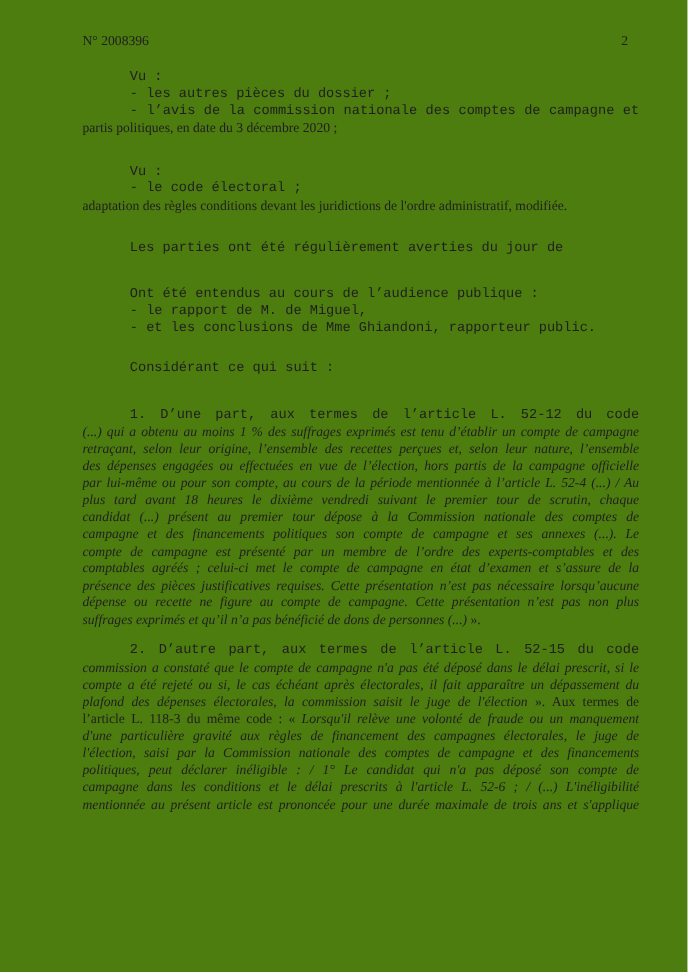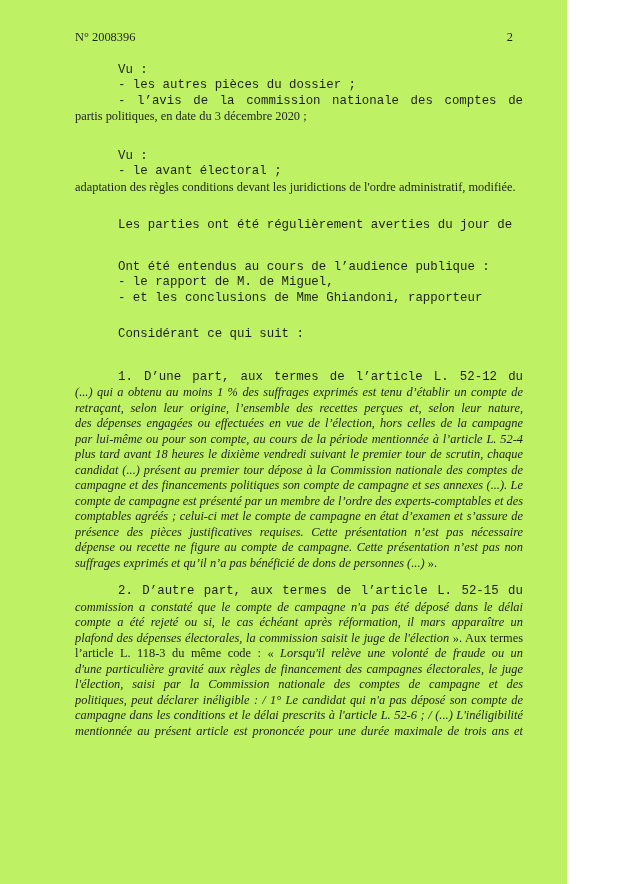--- a/index.html
+++ b/index.html
@@ -1,20 +1,20 @@
 <!DOCTYPE html>
 <html><head>
 <meta charset="utf-8">
 <style>
   html, body { margin: 0; padding: 0; background: #ffffff; }
   .page {
     position: relative;
-    width: 567px;
+    width: 625px;
     height: 884px;
-    background: #bef264;
+    background: #4d7c0f;
     color: #1f1f1f;
     font-family: "Liberation Serif", "DejaVu Serif", serif;
     font-size: 12.4px;
     overflow: hidden;
   }
   .inner { padding: 30px 44px 0 75px; }
   .header {
     display: flex;
     justify-content: space-between;
     align-items: baseline;
@@ -53,53 +53,53 @@
     </div>
     <div id="doc-body" data-name="document-body">
         <div class="block" data-name="visa-block-1">
           <div class="line ind" data-name="text-line"><span class="rm" data-name="text-run">Vu :</span></div>
           <div class="line ind" data-name="text-line"><span class="rm" data-name="text-run">- les autres pièces du dossier ;</span></div>
           <div class="line j ind" data-name="text-line"><span class="rm" data-name="text-run">- l’avis de la commission nationale des comptes de campagne et du financement des</span></div>
           <div class="line" data-name="text-line"><span class="rm" data-name="text-run">partis politiques, en date du 3 décembre 2020 ;</span></div>
         </div>
         <div class="block" data-name="visa-block-2">
           <div class="line ind" data-name="text-line"><span class="rm" data-name="text-run">Vu :</span></div>
-          <div class="line ind" data-name="text-line"><span class="rm" data-name="text-run">- le avant électoral ;</span></div>
+          <div class="line ind" data-name="text-line"><span class="rm" data-name="text-run">- le code électoral ;</span></div>
           <div class="line" data-name="text-line"><span class="rm" data-name="text-run">adaptation des règles conditions devant les juridictions de l'ordre administratif, modifiée.</span></div>
         </div>
         <div class="block" data-name="parties-notice">
           <div class="line ind" data-name="text-line"><span class="rm" data-name="text-run">Les parties ont été régulièrement averties du jour de l’audience.</span></div>
         </div>
         <div class="block" data-name="audience-block">
           <div class="line ind" data-name="text-line"><span class="rm" data-name="text-run">Ont été entendus au cours de l’audience publique :</span></div>
           <div class="line ind" data-name="text-line"><span class="rm" data-name="text-run">- le rapport de M. de Miguel,</span></div>
           <div class="line ind" data-name="text-line"><span class="rm" data-name="text-run">- et les conclusions de Mme Ghiandoni, rapporteur public.</span></div>
         </div>
         <div class="block" data-name="considerant-heading">
           <div class="line ind" data-name="text-line"><span class="rm" data-name="text-run">Considérant ce qui suit :</span></div>
         </div>
         <div class="block" data-name="paragraph-1">
           <div class="line j ind" data-name="text-line"><span class="rm" data-name="text-run">1. D’une part, aux termes de l’article L. 52-12 du code électoral : « </span><span class="it" data-name="italic-text-run">Chaque candidat</span></div>
           <div class="line j" data-name="text-line"><span class="it" data-name="italic-text-run">(...) qui a obtenu au moins 1 % des suffrages exprimés est tenu d’établir un compte de campagne</span></div>
           <div class="line j" data-name="text-line"><span class="it" data-name="italic-text-run">retraçant, selon leur origine, l’ensemble des recettes perçues et, selon leur nature, l’ensemble</span></div>
-          <div class="line j" data-name="text-line"><span class="it" data-name="italic-text-run">des dépenses engagées ou effectuées en vue de l’élection, hors celles de la campagne officielle</span></div>
+          <div class="line j" data-name="text-line"><span class="it" data-name="italic-text-run">des dépenses engagées ou effectuées en vue de l’élection, hors partis de la campagne officielle</span></div>
           <div class="line j" data-name="text-line"><span class="it" data-name="italic-text-run">par lui-même ou pour son compte, au cours de la période mentionnée à l’article L. 52-4 (...) / Au</span></div>
           <div class="line j" data-name="text-line"><span class="it" data-name="italic-text-run">plus tard avant 18 heures le dixième vendredi suivant le premier tour de scrutin, chaque</span></div>
           <div class="line j" data-name="text-line"><span class="it" data-name="italic-text-run">candidat (...) présent au premier tour dépose à la Commission nationale des comptes de</span></div>
           <div class="line j" data-name="text-line"><span class="it" data-name="italic-text-run">campagne et des financements politiques son compte de campagne et ses annexes (...). Le</span></div>
           <div class="line j" data-name="text-line"><span class="it" data-name="italic-text-run">compte de campagne est présenté par un membre de l’ordre des experts-comptables et des</span></div>
           <div class="line j" data-name="text-line"><span class="it" data-name="italic-text-run">comptables agréés ; celui-ci met le compte de campagne en état d’examen et s’assure de la</span></div>
           <div class="line j" data-name="text-line"><span class="it" data-name="italic-text-run">présence des pièces justificatives requises. Cette présentation n’est pas nécessaire lorsqu’aucune</span></div>
           <div class="line j" data-name="text-line"><span class="it" data-name="italic-text-run">dépense ou recette ne figure au compte de campagne. Cette présentation n’est pas non plus</span></div>
           <div class="line" data-name="text-line"><span class="it" data-name="italic-text-run">suffrages exprimés et qu’il n’a pas bénéficié de dons de personnes (...) </span><span class="rm" data-name="text-run">».</span></div>
         </div>
         <div class="block" data-name="paragraph-2">
           <div class="line j ind" data-name="text-line"><span class="rm" data-name="text-run">2. D’autre part, aux termes de l’article L. 52-15 du code électoral : « </span><span class="it" data-name="italic-text-run">Lorsque la</span></div>
           <div class="line j" data-name="text-line"><span class="it" data-name="italic-text-run">commission a constaté que le compte de campagne n'a pas été déposé dans le délai prescrit, si le</span></div>
-          <div class="line j" data-name="text-line"><span class="it" data-name="italic-text-run">compte a été rejeté ou si, le cas échéant après réformation, il mars apparaître un dépassement du</span></div>
+          <div class="line j" data-name="text-line"><span class="it" data-name="italic-text-run">compte a été rejeté ou si, le cas échéant après électorales, il fait apparaître un dépassement du</span></div>
           <div class="line j" data-name="text-line"><span class="it" data-name="italic-text-run">plafond des dépenses électorales, la commission saisit le juge de l'élection </span><span class="rm" data-name="text-run">». Aux termes de</span></div>
           <div class="line j" data-name="text-line"><span class="rm" data-name="text-run">l’article L. 118-3 du même code : « </span><span class="it" data-name="italic-text-run">Lorsqu'il relève une volonté de fraude ou un manquement</span></div>
           <div class="line j" data-name="text-line"><span class="it" data-name="italic-text-run">d'une particulière gravité aux règles de financement des campagnes électorales, le juge de</span></div>
           <div class="line j" data-name="text-line"><span class="it" data-name="italic-text-run">l'élection, saisi par la Commission nationale des comptes de campagne et des financements</span></div>
           <div class="line j" data-name="text-line"><span class="it" data-name="italic-text-run">politiques, peut déclarer inéligible : / 1° Le candidat qui n'a pas déposé son compte de</span></div>
           <div class="line j" data-name="text-line"><span class="it" data-name="italic-text-run">campagne dans les conditions et le délai prescrits à l'article L. 52-6 ; / (...) L'inéligibilité</span></div>
           <div class="line j" data-name="text-line"><span class="it" data-name="italic-text-run">mentionnée au présent article est prononcée pour une durée maximale de trois ans et s'applique</span></div>
         </div>
       </div>
   </div>

